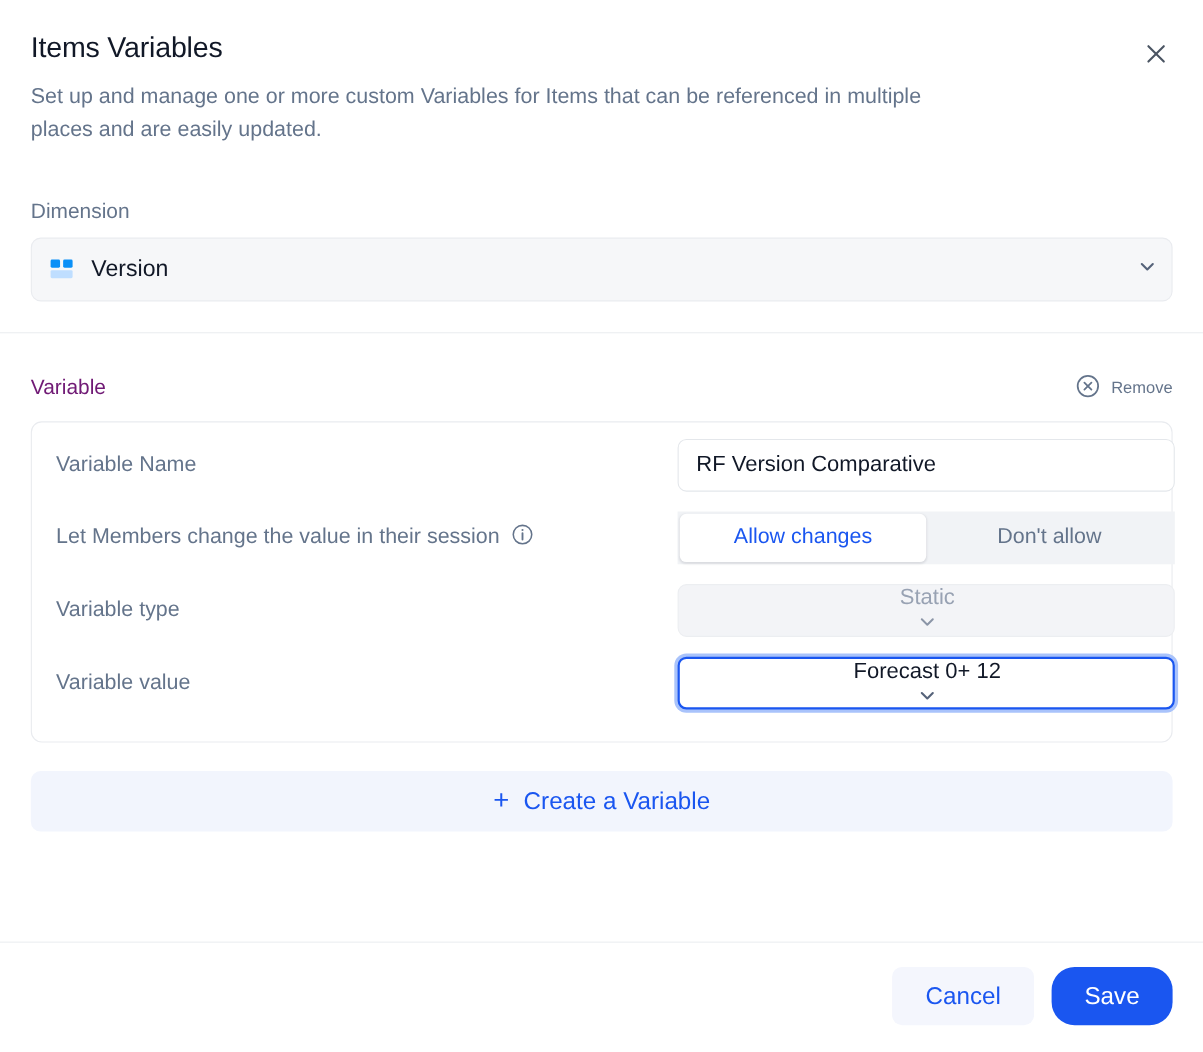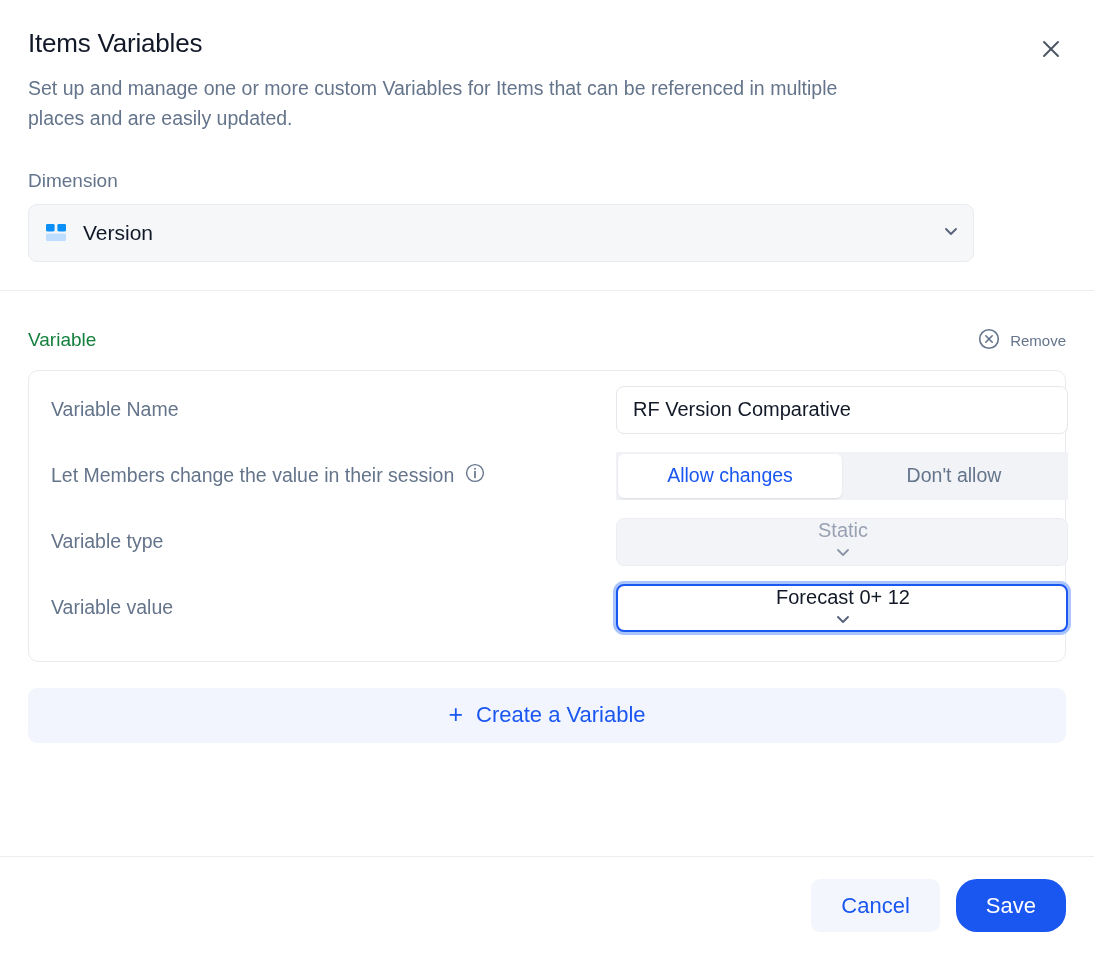--- a/index.html
+++ b/index.html
@@ -64,24 +64,25 @@
 
   
   .dimension-section {
     padding: 36px 28px 28px 28px;
   }
   .field-label {
     font-size: 19px;
     color: #64748b;
     margin-bottom: 12px;
     display: block;
+    margin-top: 12px;
   }
   .dimension-select {
     height: 58px;
-    width: 946px;
+    width: 1038px;
     background: #f6f7f9;
     border: 1px solid #e9ebef;
     border-radius: 9px;
     display: flex;
     align-items: center;
     padding: 0 12px 0 16px;
     cursor: pointer;
   }
   .dim-icon {
     width: 22px;
@@ -112,21 +113,21 @@
     padding: 34px 28px 0 28px;
   }
   .variable-head {
     display: flex;
     align-items: center;
     justify-content: space-between;
     margin-bottom: 14px;
   }
   .variable-head-label {
     font-size: 19px;
-    color: #15803d;
+    color: #701a75;
   }
   .remove-button {
     display: flex;
     align-items: center;
     gap: 9px;
     background: transparent;
     border: none;
     cursor: pointer;
     padding: 2px 0;
     font-size: 15px;

